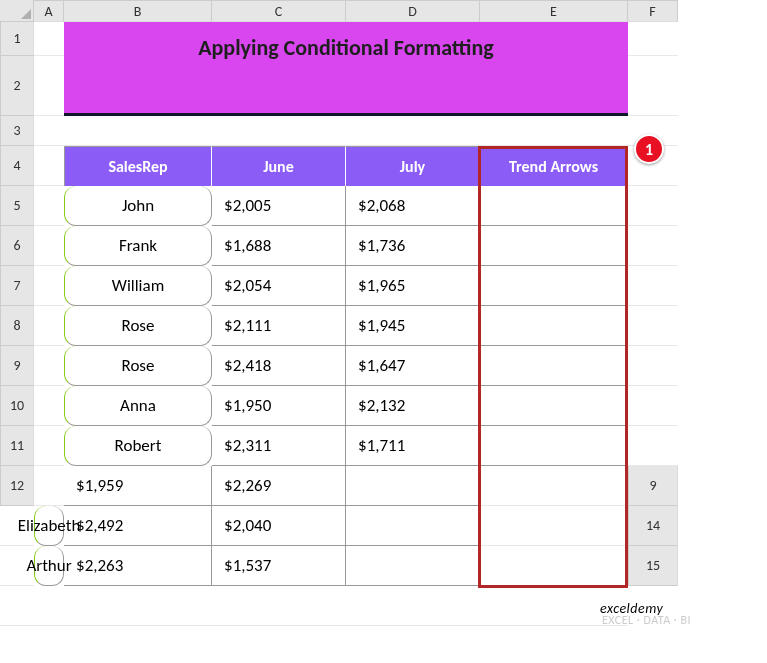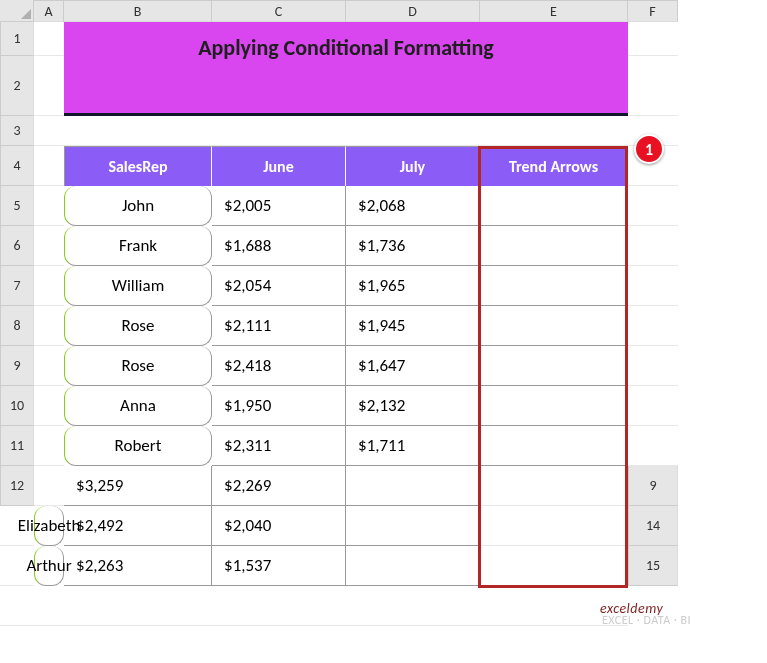--- a/index.html
+++ b/index.html
@@ -121,21 +121,21 @@
       display: flex;
       align-items: center;
       justify-content: center;
       font-size: 16px;
       z-index: 6;
       box-shadow: 0 1px 3px rgba(0,0,0,0.4);
     }
     .watermark {
       position: absolute;
       font-size: 14px;
-      color: #7f1d1d;
+      color: #000000;
       letter-spacing: 0.5px;
     }
     .watermark-sub {
       position: absolute;
       font-size: 12px;
       color: #ccc;
       letter-spacing: 0.5px;
     }
   </style>
 </head>
@@ -287,21 +287,21 @@
       <span class="dollar">$</span>
       <span class="amount">1,711</span>
     </div>
   <div class="data-cell trend-cell"></div>
   <div class="cell"></div>
 
   <div class="rowhead">12</div>
   <div class="cell"></div>
   <div class="data-cell money-cell">
       <span class="dollar">$</span>
-      <span class="amount">3,259</span>
+      <span class="amount">1,959</span>
     </div>
   <div class="data-cell money-cell">
       <span class="dollar">$</span>
       <span class="amount">2,269</span>
     </div>
   <div class="data-cell trend-cell"></div>
   <div class="cell"></div>
 
   <div class="rowhead">9</div>
   <div class="cell"></div>

